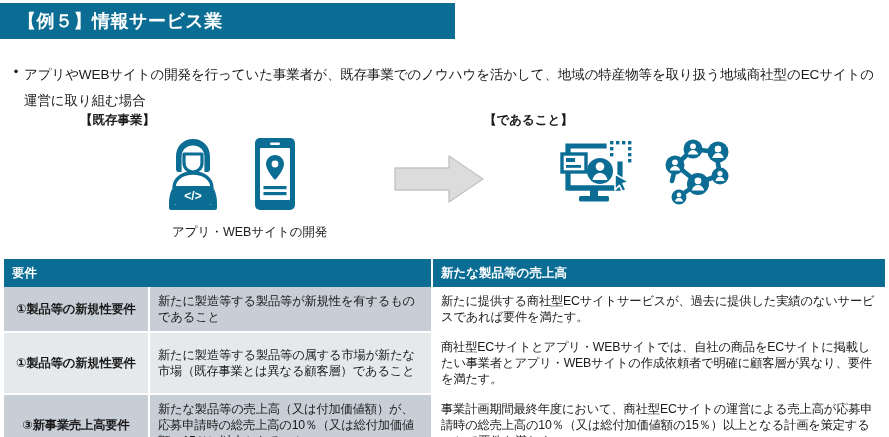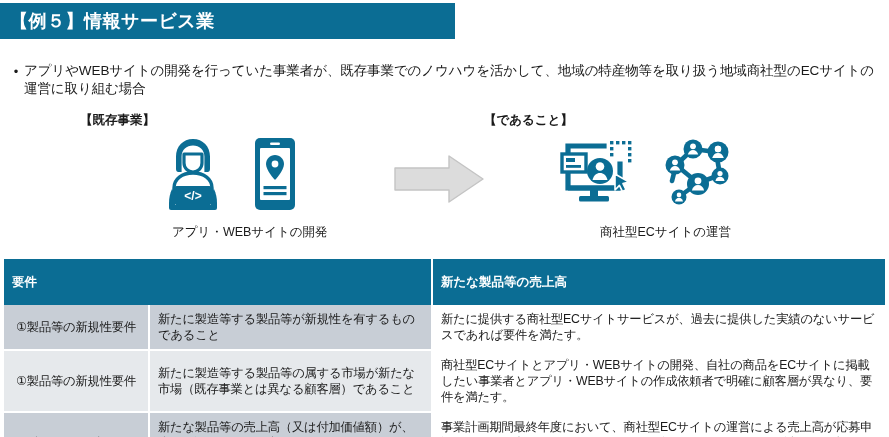--- a/index.html
+++ b/index.html
@@ -25,21 +25,21 @@
     height: 36px;
     background: #0b6d94;
     display: flex;
     align-items: center;
   }
   .title-bar .title-text {
     color: #ffffff;
     font-size: 18px;
     font-weight: bold;
     letter-spacing: 0.5px;
-    padding-left: 10px;
+    padding-left: 18px;
     white-space: nowrap;
   }
 
   
   .bullet-block {
     position: absolute;
     left: 8px;
     top: 62px;
     width: 872px;
     display: flex;
@@ -49,21 +49,21 @@
     width: 16px;
     flex: 0 0 16px;
     text-align: center;
     font-size: 13px;
     line-height: 19px;
     color: #1a1a1a;
   }
   .bullet-text {
     flex: 1 1 auto;
     font-size: 13.5px;
-    line-height: 18px;
+    line-height: 26px;
     text-align: left;
     letter-spacing: -0.1px;
   }
 
   
   .diagram {
     position: absolute;
     left: 0;
     top: 106px;
     width: 889px;
@@ -112,21 +112,21 @@
     width: 881px;
     border-collapse: collapse;
     table-layout: fixed;
   }
   .req-table th {
     background: #0b6d94;
     color: #ffffff;
     font-size: 12.5px;
     font-weight: bold;
     text-align: left;
-    padding: 14px 8px;
+    padding: 5px 8px;
     height: 18px;
     border-right: 2px solid #ffffff;
     vertical-align: middle;
   }
   .req-table th:last-child { border-right: none; }
 
   .req-table td {
     font-size: 12.3px;
     line-height: 16px;
     padding: 6px 8px;
@@ -134,21 +134,21 @@
     border-right: 2px solid #ffffff;
     border-bottom: 2px solid #ffffff;
     letter-spacing: -0.2px;
   }
   .req-table td:last-child { border-right: none; }
 
   .col-name { width: 145px; }
   .col-desc { width: 283px; }
   .col-idea { width: 453px; }
 
-  td.cell-name { text-align: center; white-space: nowrap; }
+  td.cell-name { text-align: center; white-space: nowrap; font-weight: bold; }
   td.cell-idea { background: #ffffff !important; }
 
   tr.band-dark  td { background: #c8ced6; }
   tr.band-light td { background: #e6e9ec; }
 
   
   svg { display: block; }
 </style>
 </head>
 <body>
@@ -284,21 +284,20 @@
           <circle cx="17" cy="61" r="7.5" fill="#0b6d94"></circle>
           <circle cx="17" cy="58.9" r="2.3" fill="#ffffff"></circle>
           <path d="M13 65.4c.5-2.5 2.1-3.7 4-3.7s3.5 1.2 4 3.7z" fill="#ffffff"></path>
         </g>
       </svg>
     </span>
 
   </div>
 
   <span class="caption existing">アプリ・WEBサイトの開発</span>
-  <span class="caption newbiz">商社型ECサイトの運営</span>
 </div>
 
 <table class="req-table">
   <colgroup>
     <col class="col-name">
       <col class="col-desc">
       <col class="col-idea">
   </colgroup>
   <thead>
     <tr>
@@ -308,21 +307,21 @@
   </thead>
   <tbody>
     <tr class="band-dark">
       <td class="cell-name">①製品等の新規性要件</td>
       <td class="cell-desc">新たに製造等する製品等が新規性を有するものであること</td>
       <td class="cell-idea">新たに提供する商社型ECサイトサービスが、過去に提供した実績のないサービスであれば要件を満たす。</td>
     </tr>
     <tr class="band-light">
       <td class="cell-name">①製品等の新規性要件</td>
       <td class="cell-desc">新たに製造等する製品等の属する市場が新たな市場（既存事業とは異なる顧客層）であること</td>
-      <td class="cell-idea">商社型ECサイトとアプリ・WEBサイトの開発、自社の商品をECサイトに掲載したい事業者とアプリ・WEBサイトの作成依頼者で明確に顧客層が異なり、要件を満たす。</td>
+      <td class="cell-idea">商社型ECサイトとアプリ・WEBサイトでは、自社の商品をECサイトに掲載したい事業者とアプリ・WEBサイトの作成依頼者で明確に顧客層が異なり、要件を満たす。</td>
     </tr>
     <tr class="band-dark">
       <td class="cell-name">③新事業売上高要件</td>
       <td class="cell-desc">新たな製品等の売上高（又は付加価値額）が、応募申請時の総売上高の10％（又は総付加価値額の15％）以上となること</td>
       <td class="cell-idea">事業計画期間最終年度において、商社型ECサイトの運営による売上高が応募申請時の総売上高の10％（又は総付加価値額の15％）以上となる計画を策定することで要件を満たす。</td>
     </tr>
   </tbody>
 </table>
 
 </body></html>

